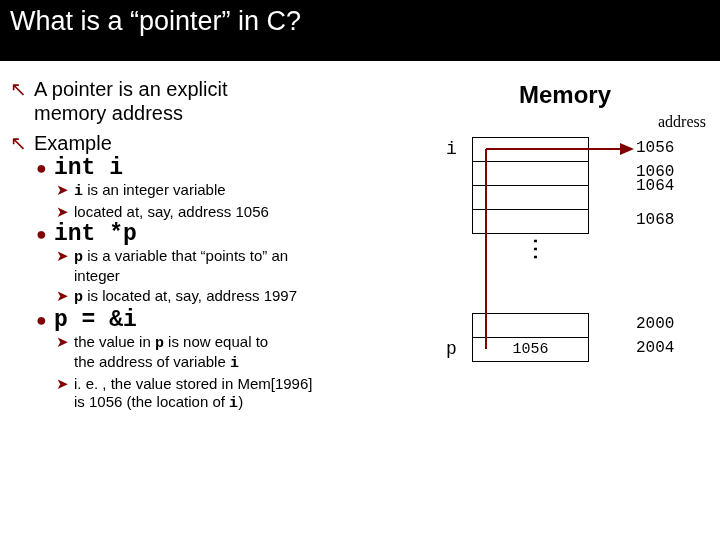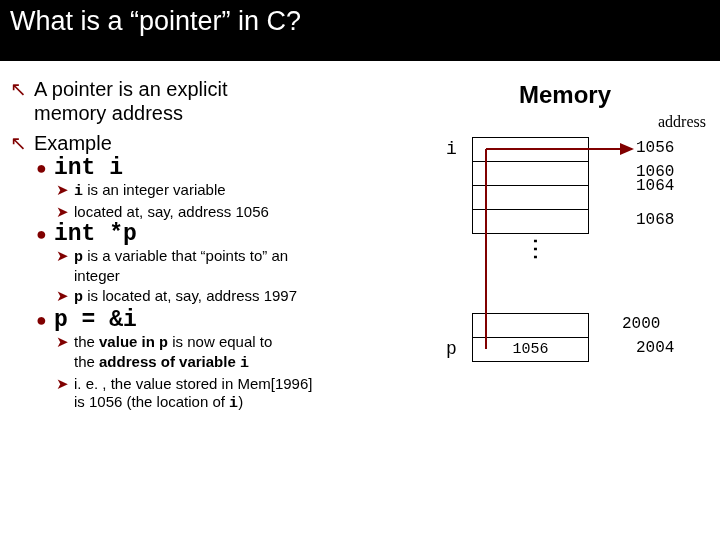--- a/index.html
+++ b/index.html
@@ -19,21 +19,21 @@
   .l1 { display: flex; margin: 6px 0 2px 4px; }
   .l1 .mk { flex: 0 0 24px; color: #800000; font-size: 20px; line-height: 24px; }
   .l1 .txt { font-size: 20px; line-height: 24px; }
   .l2 { display: flex; margin: 2px 0 0 30px; }
   .l2 .mk { flex: 0 0 18px; color: #800000; font-size: 18px; line-height: 22px; }
   .l2 .txt { font-family: Liberation Mono, monospace; font-size: 23px; font-weight: bold; line-height: 22px; }
   .l3 { display: flex; margin: 2px 0 0 50px; }
   .l3 .mk { flex: 0 0 18px; color: #800000; font-size: 15px; line-height: 18px; }
   .l3 .txt { font-size: 15px; line-height: 18px; }
   .mono { font-family: "Courier New", monospace; font-weight: bold; }
-  .bold { font-weight: bold; }
+  .bold { font-weight: normal; }
   .mem-head { font-size: 24px; font-weight: bold; text-align: center; margin: 10px 0 0 30px; }
   .addr-label { font-size: 16px; text-align: right; margin: 4px 8px 6px 0; font-family: Liberation Serif, serif; }
   .mem-wrap { position: relative; margin-top: 2px; height: 270px; }
   .mem-table1 { position: absolute; left: 86px; top: 0; border-collapse: collapse; }
   .mem-table2 { position: absolute; left: 86px; top: 176px; border-collapse: collapse; }
   .mem-table1 td, .mem-table2 td { border: 1.5px solid #000; width: 116px; height: 24px; font-family: "Courier New", monospace; text-align: center; font-size: 15px; }
   .vdots { position: absolute; left: 136px; top: 100px; font-size: 24px; letter-spacing: 2px; writing-mode: vertical-rl; }
   .rowlab { position: absolute; font-family: "Courier New", monospace; font-size: 18px; }
   .alab { position: absolute; font-family: "Courier New", monospace; font-size: 16px; }
   svg.arrow { position: absolute; }
@@ -129,21 +129,21 @@
       <table class="mem-table2">
         <tbody>
             <tr>
               <td></td>
             </tr>
         <tr>
               <td>1056</td>
             </tr>
       </tbody>
         </table>
-      <div class="alab" style="left:236px; top:178px;">2000</div>
+      <div class="alab" style="left:250px; top:178px;">2000</div>
       <div class="alab" style="left:250px; top:202px;">2004</div>
 
       <svg class="arrow" style="left:86px; top:0;" width="220" height="230">
         <defs>
             <marker id="ah" markerWidth="8" markerHeight="8" refX="6" refY="3" orient="auto">
               <path d="M0,0 L7,3 L0,6 Z" fill="#800000"></path>
             </marker>
           </defs>
         <line x1="14" y1="212" x2="14" y2="12" stroke="#800000" stroke-width="2"></line>
         <line x1="14" y1="12" x2="160" y2="12" stroke="#800000" stroke-width="2" marker-end="url(#ah)"></line>

